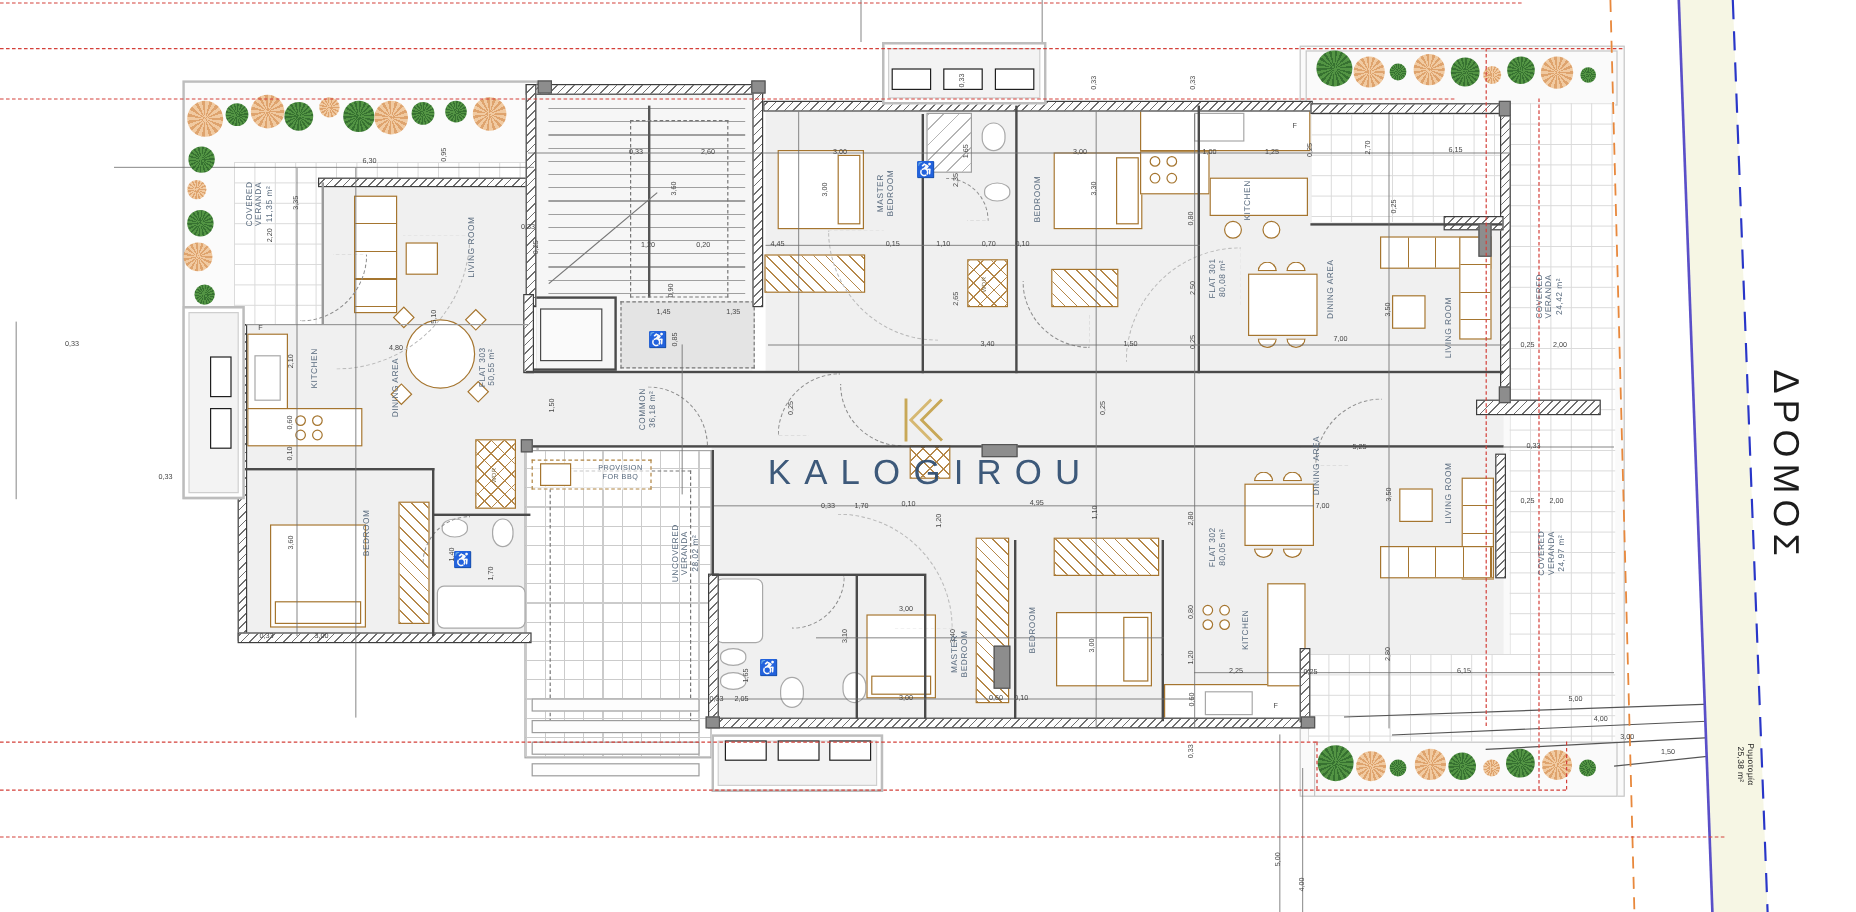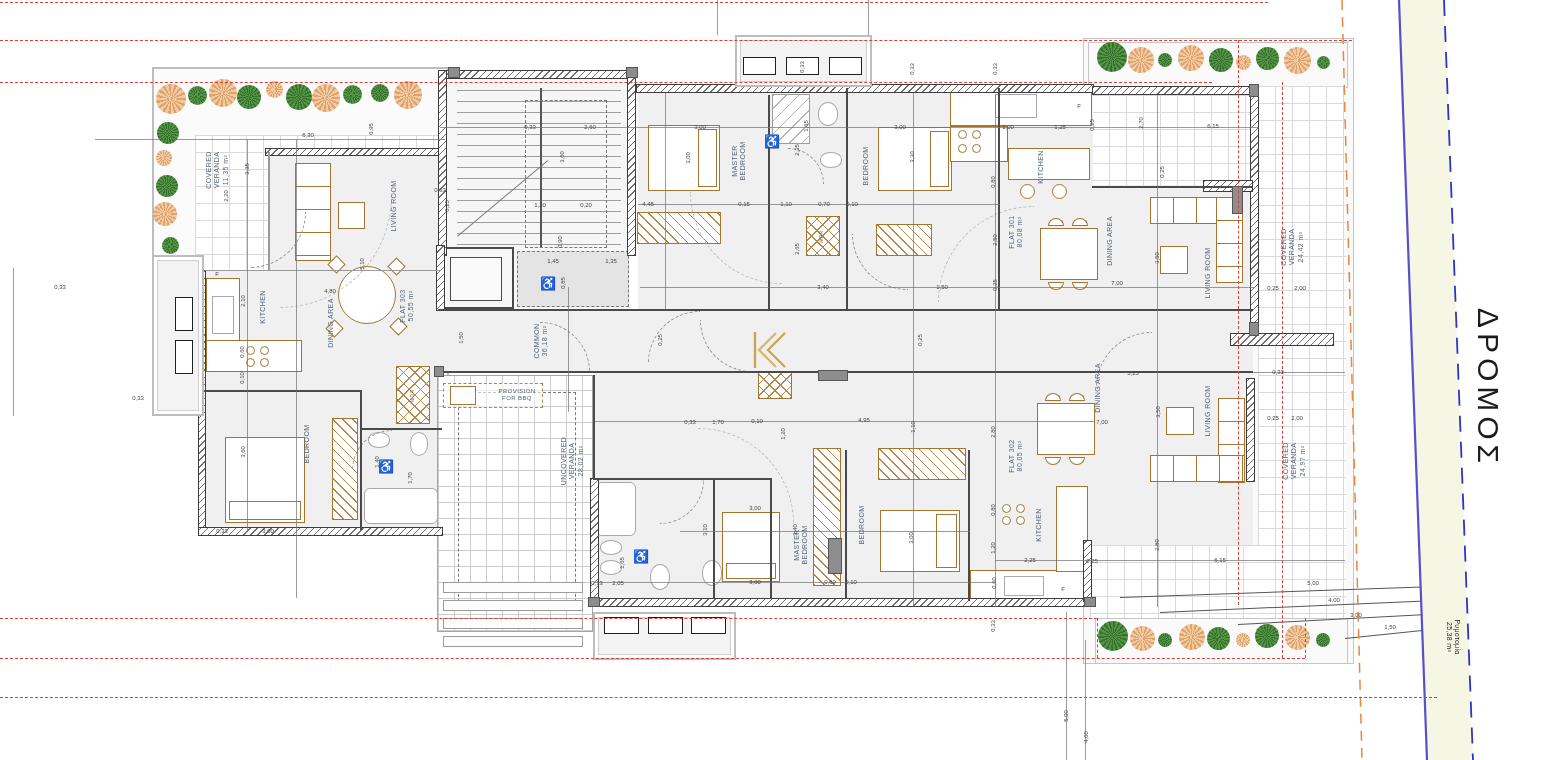--- a/index.html
+++ b/index.html
@@ -562,13 +562,14 @@
     <span class="icon" style="left: 386px; top: 466px;">♿</span>
     <span class="icon" style="left: 641px; top: 556px;">♿</span>
   </div>
 
 <div class="wm">
   <svg width="38" height="40" viewBox="0 0 38 40">
     <line x1="4" y1="2" x2="4" y2="38" stroke="#c5a24b" stroke-width="2.4"></line>
     <polyline points="34,3 17,20 34,37" fill="none" stroke="#c5a24b" stroke-width="2.4"></polyline>
     <polyline points="25,3 8,20 25,37" fill="none" stroke="#d4b468" stroke-width="2.4"></polyline>
   </svg>
+  <div class="wm-text">KALOGIROU</div>
 </div>
 
 </body></html>

